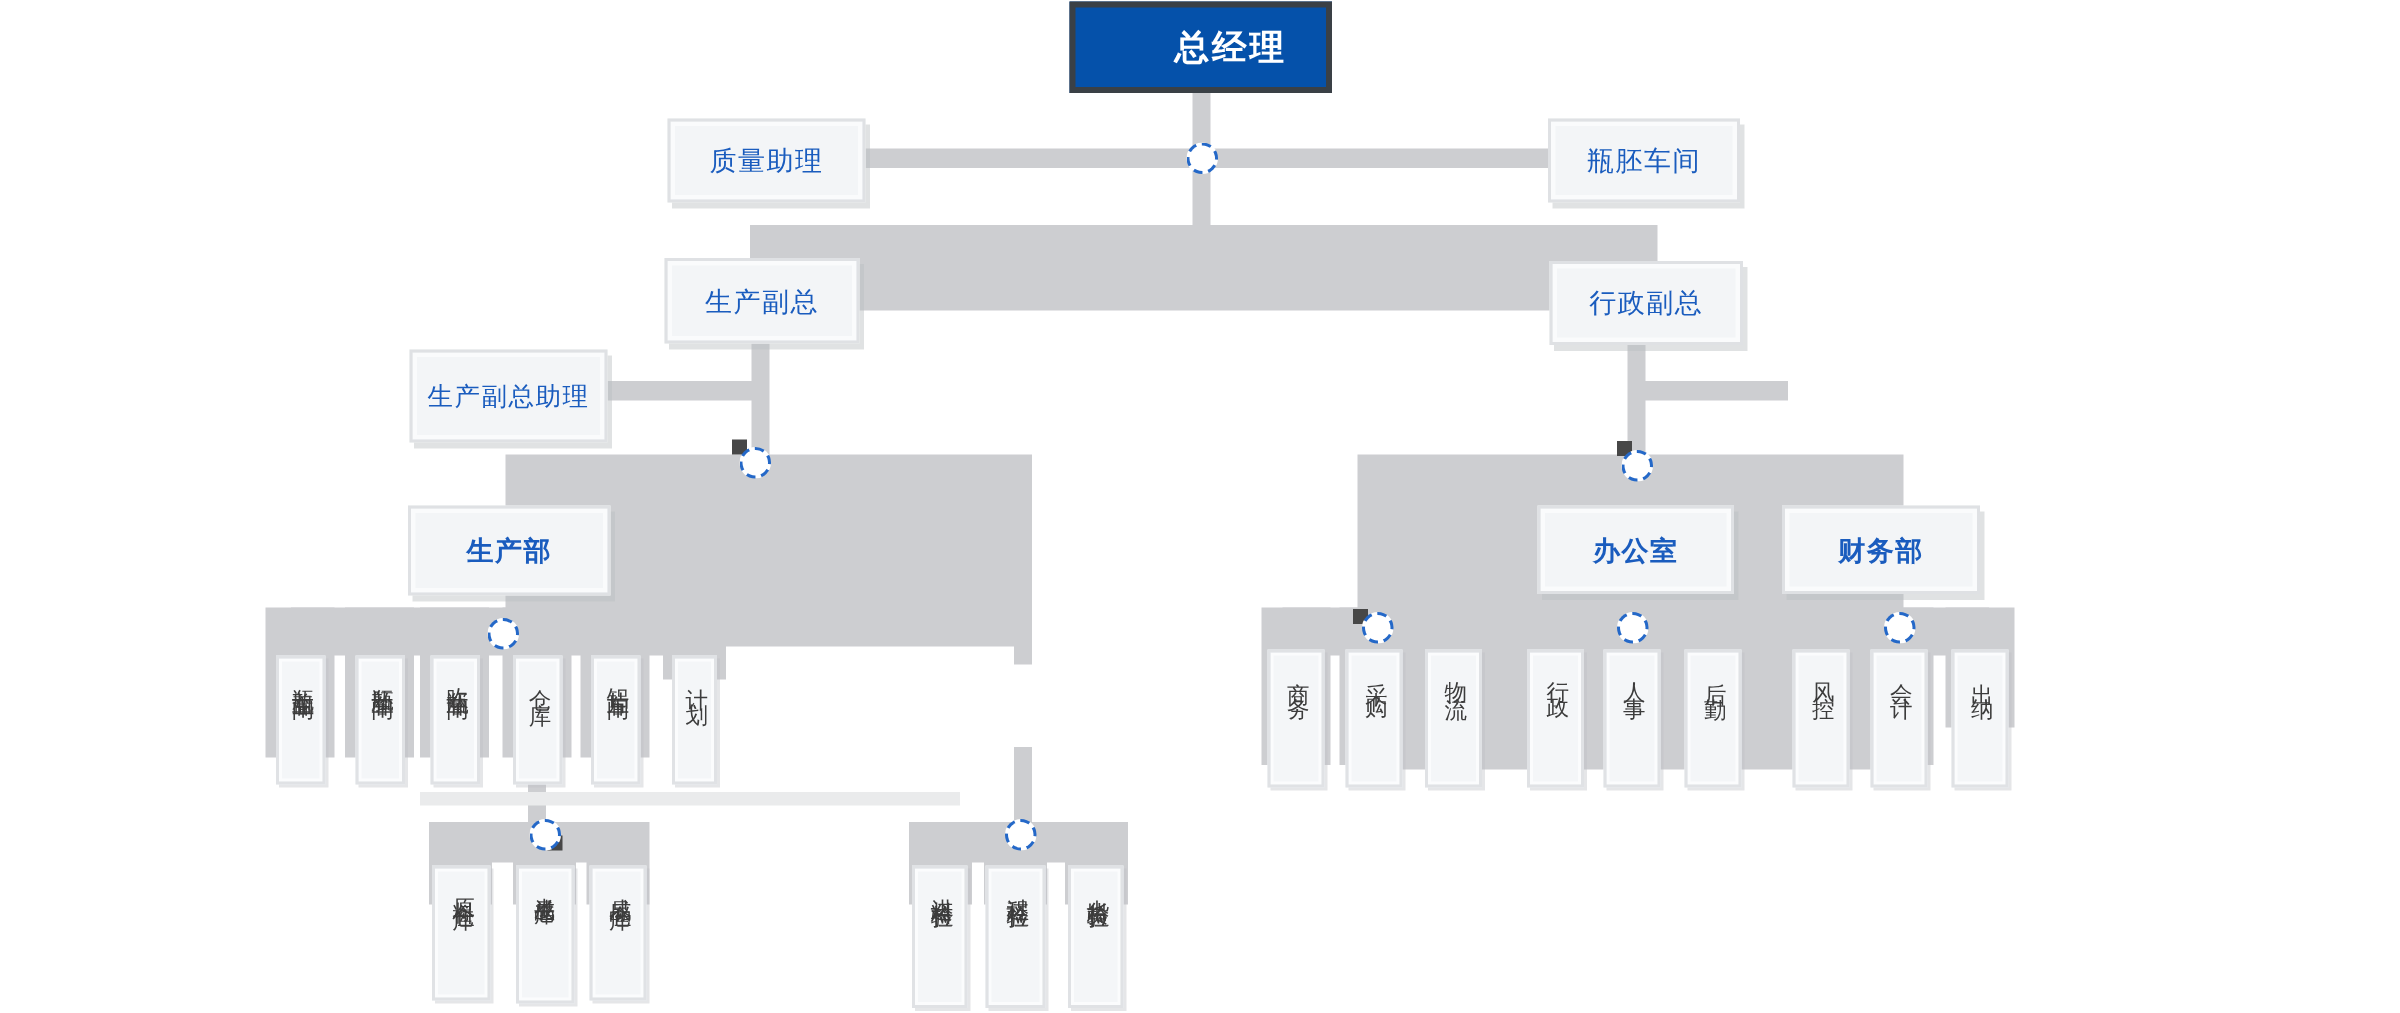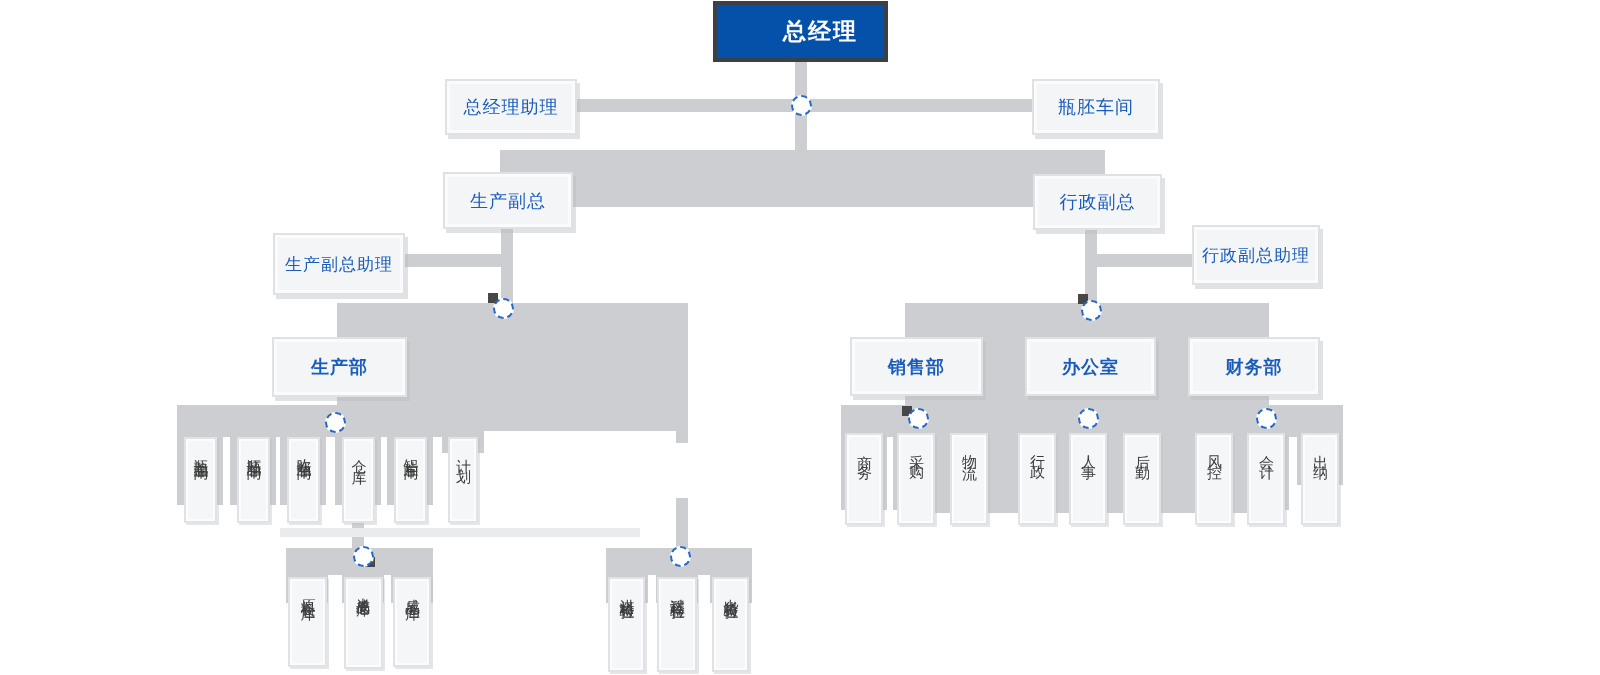--- a/index.html
+++ b/index.html
@@ -83,31 +83,29 @@
   <div class="conn" style="left:946px;top:405px;width:46px;height:105px;"></div>
   <div class="conn" style="left:1014px;top:405px;width:46px;height:105px;"></div>
   <div class="conn" style="left:1065px;top:405px;width:46px;height:105px;"></div>
   <div class="conn" style="left:1119px;top:405px;width:46px;height:105px;"></div>
   <div class="conn" style="left:1191px;top:405px;width:46px;height:105px;"></div>
   <div class="conn" style="left:1243px;top:405px;width:46px;height:105px;"></div>
   <div class="conn" style="left:1297px;top:405px;width:46px;height:80px;"></div>
 
   <div class="box root" style="left:713px;top:1px;width:175px;height:61px;">总经理</div>
 
-  <div class="box" style="left:445px;top:79px;width:132px;height:56px;">总经理助理</div>
+  <div class="box" style="left:445px;top:79px;width:132px;height:56px;">质量助理</div>
   <div class="box" style="left:1032px;top:79px;width:128px;height:56px;">瓶胚车间</div>
 
   <div class="box" style="left:443px;top:172px;width:130px;height:57px;">生产副总</div>
   <div class="box" style="left:1033px;top:174px;width:129px;height:56px;">行政副总</div>
 
   <div class="box" style="left:273px;top:233px;width:132px;height:62px;font-size:17px;">生产副总助理</div>
-  <div class="box" style="left:1192px;top:225px;width:128px;height:60px;font-size:17px;">行政副总助理</div>
 
   <div class="box bold" style="left:272px;top:337px;width:135px;height:60px;">生产部</div>
-  <div class="box bold" style="left:850px;top:337px;width:133px;height:59px;">销售部</div>
   <div class="box bold" style="left:1025px;top:337px;width:131px;height:59px;">办公室</div>
   <div class="box bold" style="left:1188px;top:337px;width:132px;height:59px;">财务部</div>
 
 
   <div class="vbox" style="left:184px;top:437px;width:33px;height:86px;">
       <span>瓶盖车间</span>
     </div>
   <div class="vbox" style="left:237px;top:437px;width:33px;height:86px;">
       <span>瓶胚车间</span>
     </div>

